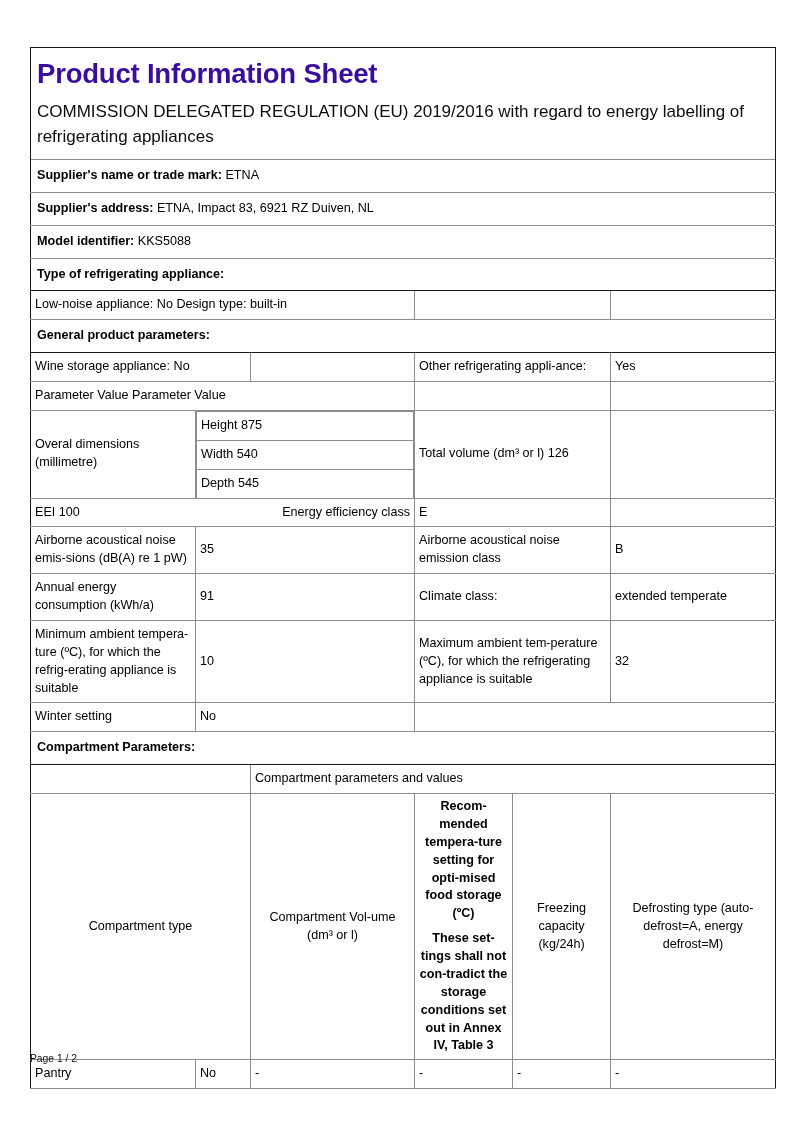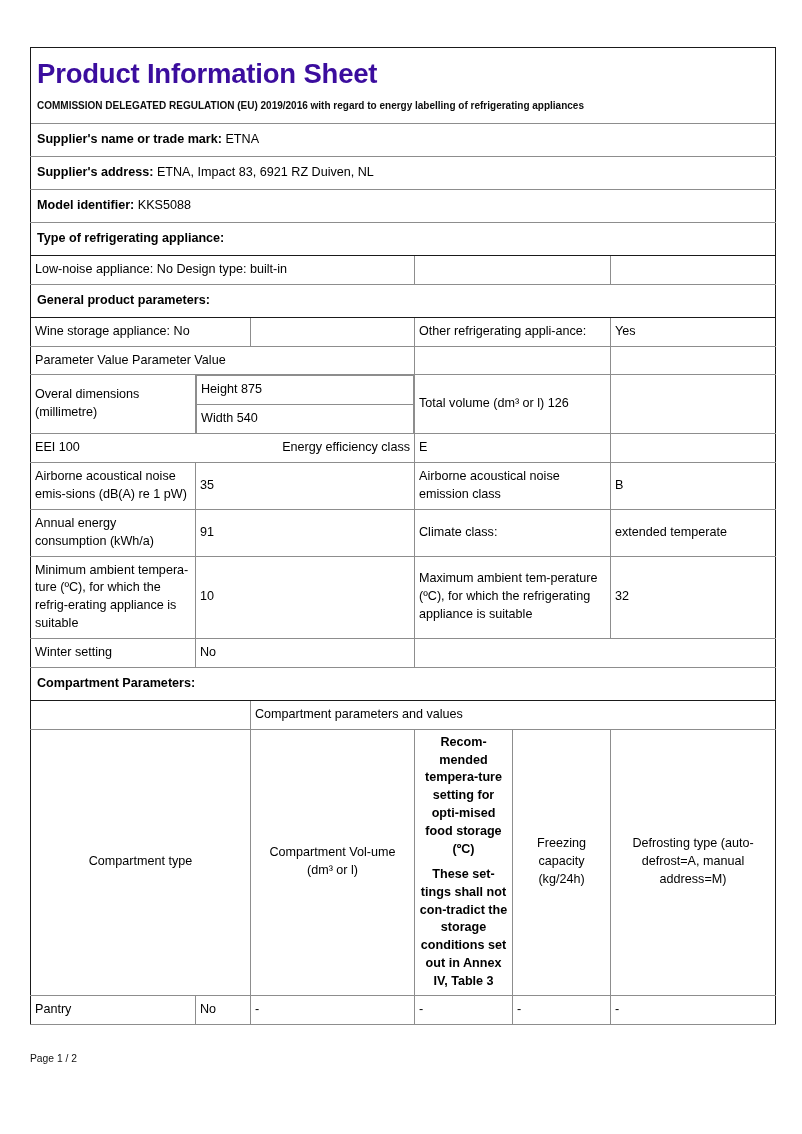--- a/index.html
+++ b/index.html
@@ -53,25 +53,24 @@
   }
   .doc-title {
     color: #3b0d9e;
     font-size: 27.5px;
     font-weight: bold;
     letter-spacing: -0.2px;
     line-height: 1.15;
     margin: 0 0 9px 0;
   }
   .doc-sub {
-    font-size: 10px;
+    font-size: 17px;
     line-height: 1.48;
     margin: 0 0 2px 0;
     color: #0d0d0d;
-    font-weight: bold;
   }
   .kv-cell {
     border-left: 1.6px solid #1a1a1a !important;
     border-right: 1.6px solid #1a1a1a !important;
     padding: 7px 6px 7px 6px !important;
   }
   .kv-cell b { font-weight: bold; }
 
   .lb { border-left: 1.6px solid #1a1a1a !important; }
   .rb { border-right: 1.6px solid #1a1a1a !important; }
@@ -211,20 +210,26 @@
                 <span>Height</span>
                 <span>875</span>
               </td>
             </tr>
             <tr>
               <td>
                 <span>Width</span>
                 <span>540</span>
               </td>
             </tr>
+            <tr>
+              <td>
+                <span>Depth</span>
+                <span>545</span>
+              </td>
+            </tr>
           </tbody>
               </table>
         </td>
         <td colspan="2" class="vmid">Total volume (dm³ or l) 126</td>
         <td class="rb">&nbsp;</td>
       </tr>
 
       <tr>
         <td class="lb no-right">EEI 100</td>
         <td colspan="2" class="rgt no-left">Energy efficiency class</td>
@@ -273,21 +278,21 @@
 
       <tr>
         <td colspan="2" class="lb comp-head vmid">Compartment type</td>
         <td class="comp-head vmid">Compartment Vol-ume (dm³ or l)</td>
         <td class="comp-narrow vtop">
           <div>Recom-mended tempera-ture setting for opti-mised food storage (ºC)</div>
           <div style="height:7px"></div>
           <div>These set-tings shall not con-tradict the storage conditions set out in Annex IV, Table 3</div>
         </td>
         <td class="comp-head vmid">Freezing capacity (kg/24h)</td>
-        <td class="comp-head vmid rb">Defrosting type (auto-defrost=A, manual address=M)</td>
+        <td class="comp-head vmid rb">Defrosting type (auto-defrost=A, energy defrost=M)</td>
       </tr>
 
       <tr class="thickbottom">
         <td class="lb tb">Pantry</td>
         <td class="ctr tb">No</td>
         <td class="ctr tb">-</td>
         <td class="ctr tb">-</td>
         <td class="ctr tb">-</td>
         <td class="ctr tb rb">-</td>
       </tr>

